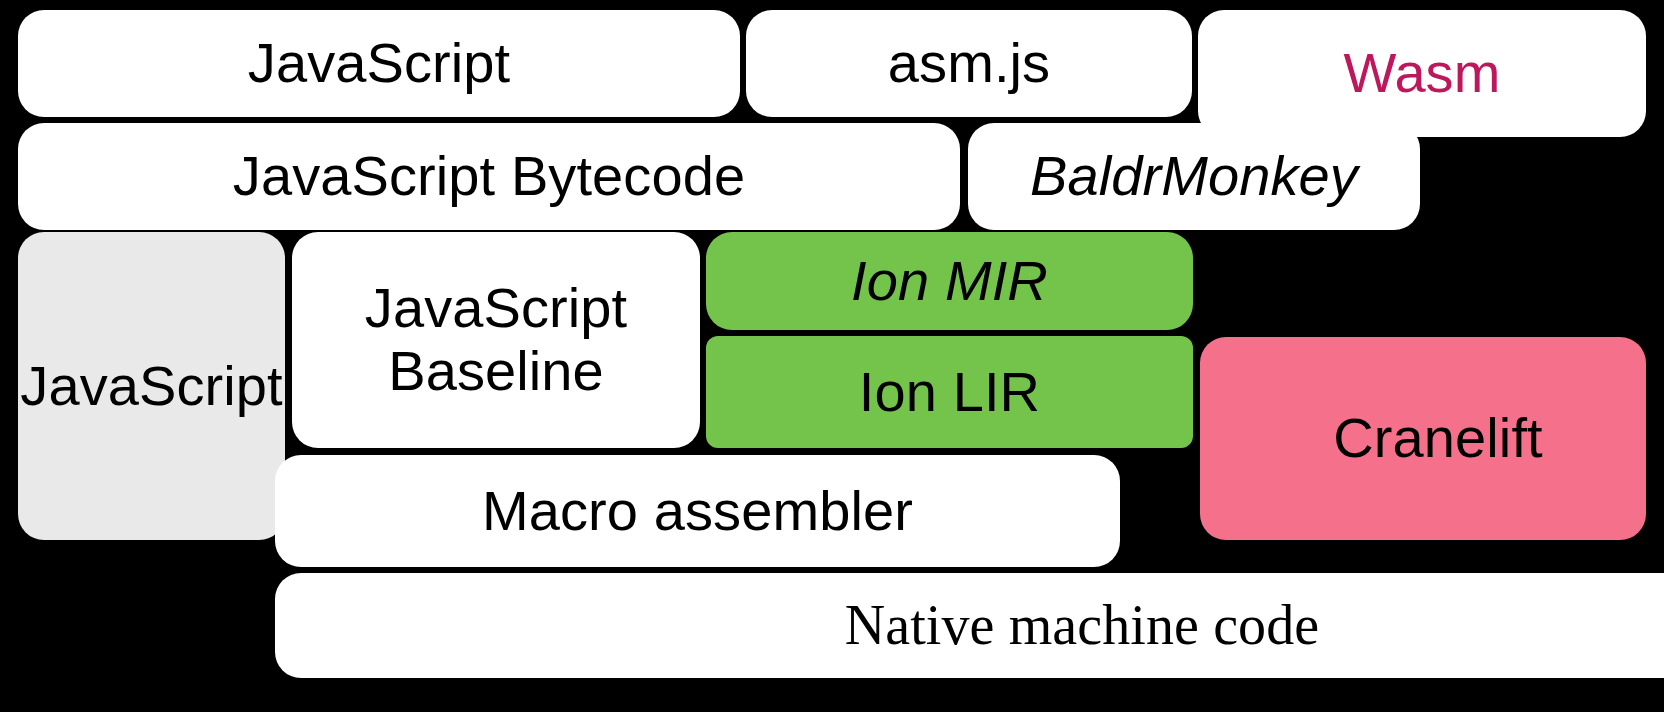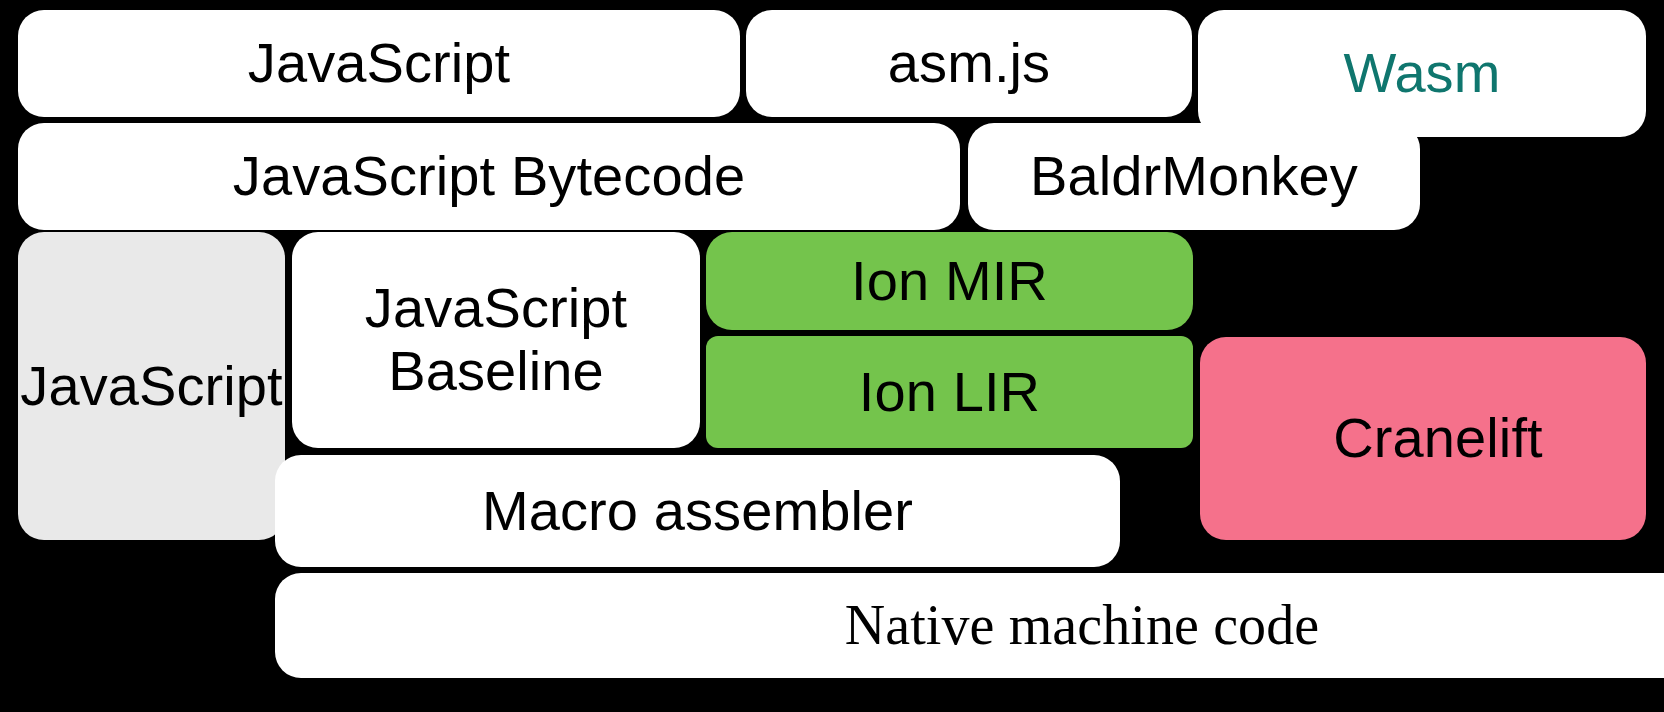--- a/index.html
+++ b/index.html
@@ -39,24 +39,24 @@
   .node.gray   { background: #e9e9e9; }
   .node.green  { background: #74c44c; }
   .node.pink   { background: #f5718b; }
 </style>
 </head>
 <body>
 
 <div id="diagram-root" style="background: rgb(0, 0, 0);">
     <div class="node white" style="left: 18px; top: 10px; width: 722px; height: 107px; background: rgb(255, 255, 255); color: rgb(0, 0, 0);">JavaScript</div>
     <div class="node white" style="left: 746px; top: 10px; width: 446px; height: 107px; background: rgb(255, 255, 255); color: rgb(0, 0, 0);">asm.js</div>
-    <div class="node white" style="left: 1198px; top: 10px; width: 448px; height: 127px; background: rgb(255, 255, 255); color: #0f766e;">Wasm</div>
+    <div class="node white" style="left: 1198px; top: 10px; width: 448px; height: 127px; background: rgb(255, 255, 255); color: #be185d;">Wasm</div>
     <div class="node white" style="left: 18px; top: 123px; width: 942px; height: 107px; background: rgb(255, 255, 255); color: rgb(0, 0, 0);">JavaScript Bytecode</div>
-    <div class="node white" style="left: 968px; top: 123px; width: 452px; height: 107px; background: rgb(255, 255, 255); color: rgb(0, 0, 0);">BaldrMonkey</div>
+    <div class="node white" style="left: 968px; top: 123px; width: 452px; height: 107px; background: rgb(255, 255, 255); color: rgb(0, 0, 0); font-style: italic;">BaldrMonkey</div>
     <div class="node gray" style="left: 18px; top: 232px; width: 267px; height: 308px; background: rgb(233, 233, 233); color: rgb(0, 0, 0);">JavaScript</div>
     <div class="node white" style="left: 292px; top: 232px; width: 408px; height: 216px; background: rgb(255, 255, 255); color: rgb(0, 0, 0);">JavaScript
 Baseline</div>
-    <div class="node green" style="left: 706px; top: 232px; width: 487px; height: 98px; background: rgb(116, 196, 76); color: rgb(0, 0, 0);">Ion MIR</div>
+    <div class="node green" style="left: 706px; top: 232px; width: 487px; height: 98px; background: rgb(116, 196, 76); color: rgb(0, 0, 0); font-style: italic;">Ion MIR</div>
     <div class="node green" style="left: 706px; top: 336px; width: 487px; height: 112px; background: rgb(116, 196, 76); color: rgb(0, 0, 0); border-radius: 12px;">Ion LIR</div>
     <div class="node pink" style="left: 1200px; top: 337px; width: 446px; height: 203px; background: rgb(245, 113, 139); color: rgb(0, 0, 0); padding-left: 40px;">Cranelift</div>
     <div class="node white" style="left: 275px; top: 455px; width: 845px; height: 112px; background: rgb(255, 255, 255); color: rgb(0, 0, 0);">Macro assembler</div>
     <div class="node white" style="left: 275px; top: 573px; width: 1614px; height: 105px; background: rgb(255, 255, 255); color: rgb(0, 0, 0); font-family: Liberation Serif, serif;">Native machine code</div>
   </div>
 
 </body></html>

